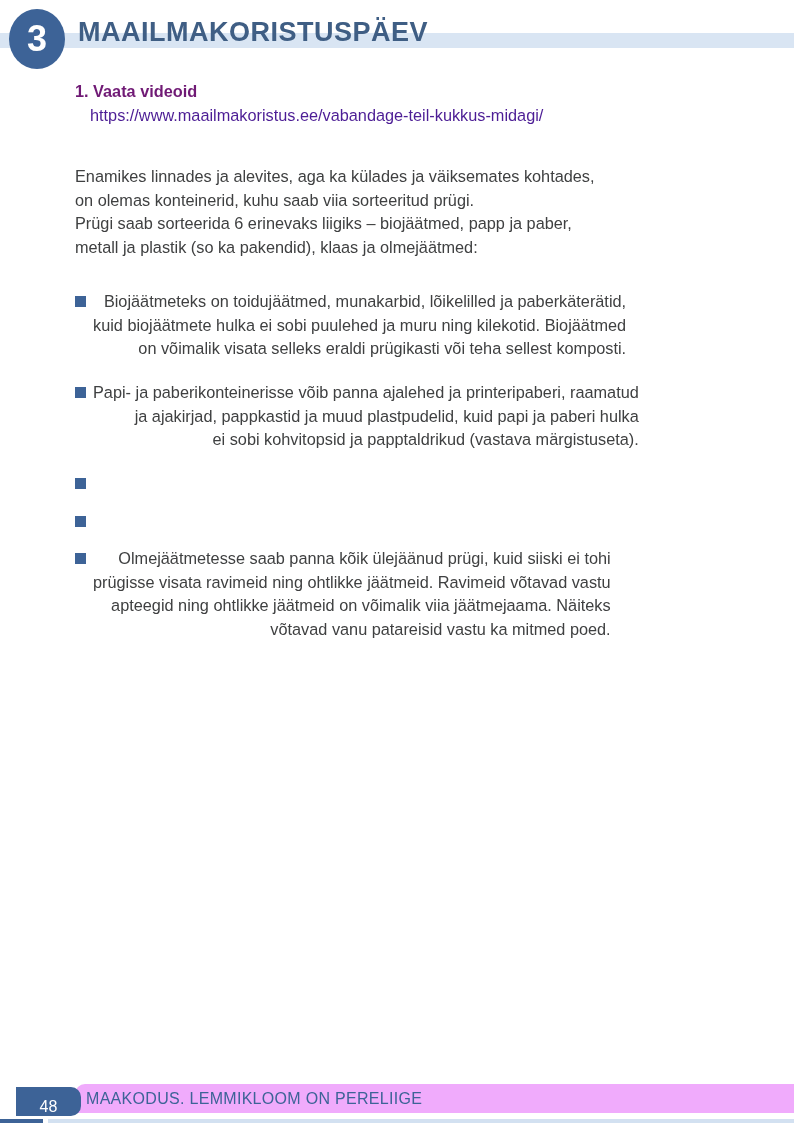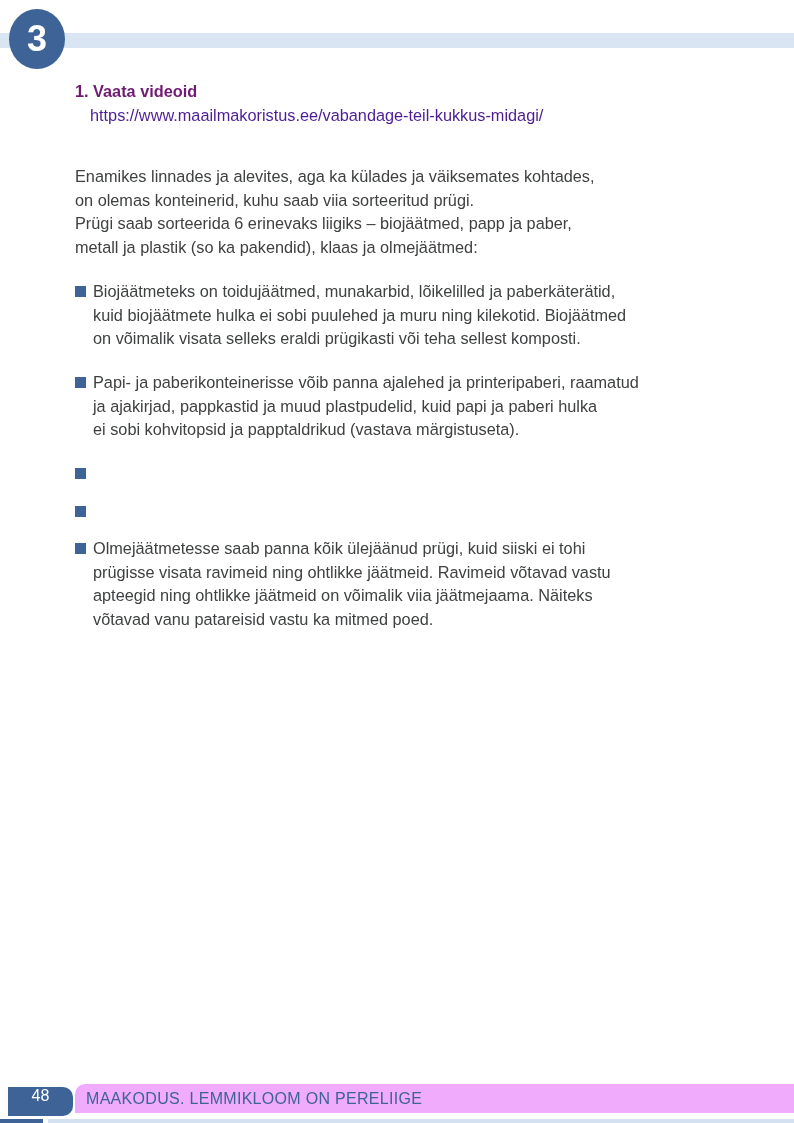--- a/index.html
+++ b/index.html
@@ -55,41 +55,41 @@
     color: #701a75;
   }
   .task-url {
     padding-left: 15px;
     color: #4c1d95;
   }
   .intro {
     margin-top: 38px;
     white-space: pre-line;
   }
-  .bullets { margin-top: 21px; list-style: none; }
+  .bullets { margin-top: 31px; list-style: none; text-align: right; }
   .bullet-item {
     display: flex;
     margin-top: 20.5px;
   }
   .bullet-square {
     flex: 0 0 auto;
     width: 11px; height: 11px;
     margin: 6px 7px 0 0;
     background: #3d6397;
   }
   .bullet-text { white-space: pre-line; }
 
   
   .footer-tab {
     position: absolute;
-    left: 8px; top: 1087px;
+    left: 16px; top: 1087px;
     width: 65px; height: 29px;
     background: #3d6397;
     border-radius: 0 10px 10px 0;
-    display: flex; align-items: flex-start; justify-content: center;
+    display: flex; align-items: flex-end; justify-content: center;
     color: #ffffff;
     font-size: 16px;
     padding-left: 0;
   }
   .footer-band {
     position: absolute;
     left: 75px; top: 1084px;
     width: 719px; height: 29px;
     background: #f0abfc;
     border-radius: 10px 0 0 0;
@@ -114,20 +114,21 @@
 </style>
 </head>
 <body>
 
 <div class="page">
 
   <div class="header-band"></div>
   <div class="chapter-circle">
     <span>3</span>
   </div>
+  <h1 class="page-title">MAAILMAKORISTUSPÄEV</h1>
 
   <div class="content">
     <div class="task-heading">1. Vaata videoid</div>
     <div class="task-url">https://www.maailmakoristus.ee/vabandage-teil-kukkus-midagi/</div>
 
     <p class="intro">Enamikes linnades ja alevites, aga ka külades ja väiksemates kohtades,
 on olemas konteinerid, kuhu saab viia sorteeritud prügi.
 Prügi saab sorteerida 6 erinevaks liigiks – biojäätmed, papp ja paber,
 metall ja plastik (so ka pakendid), klaas ja olmejäätmed:</p>
 

